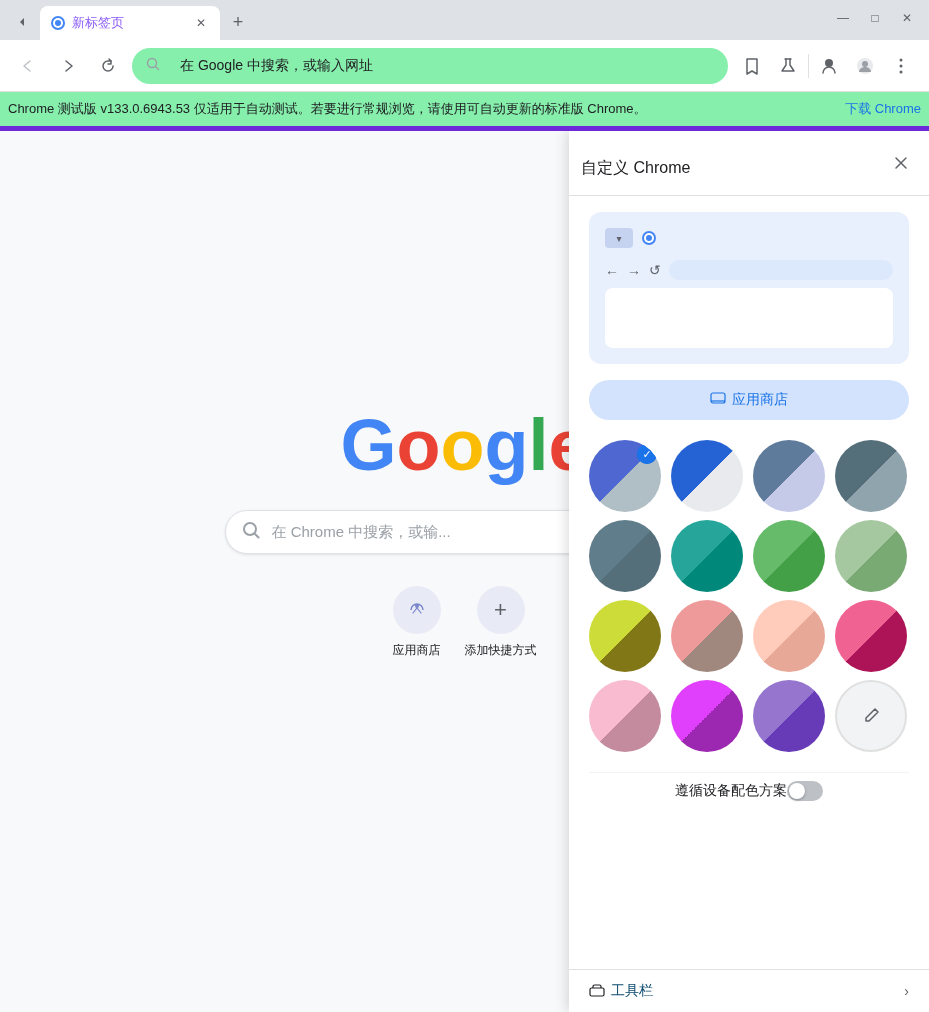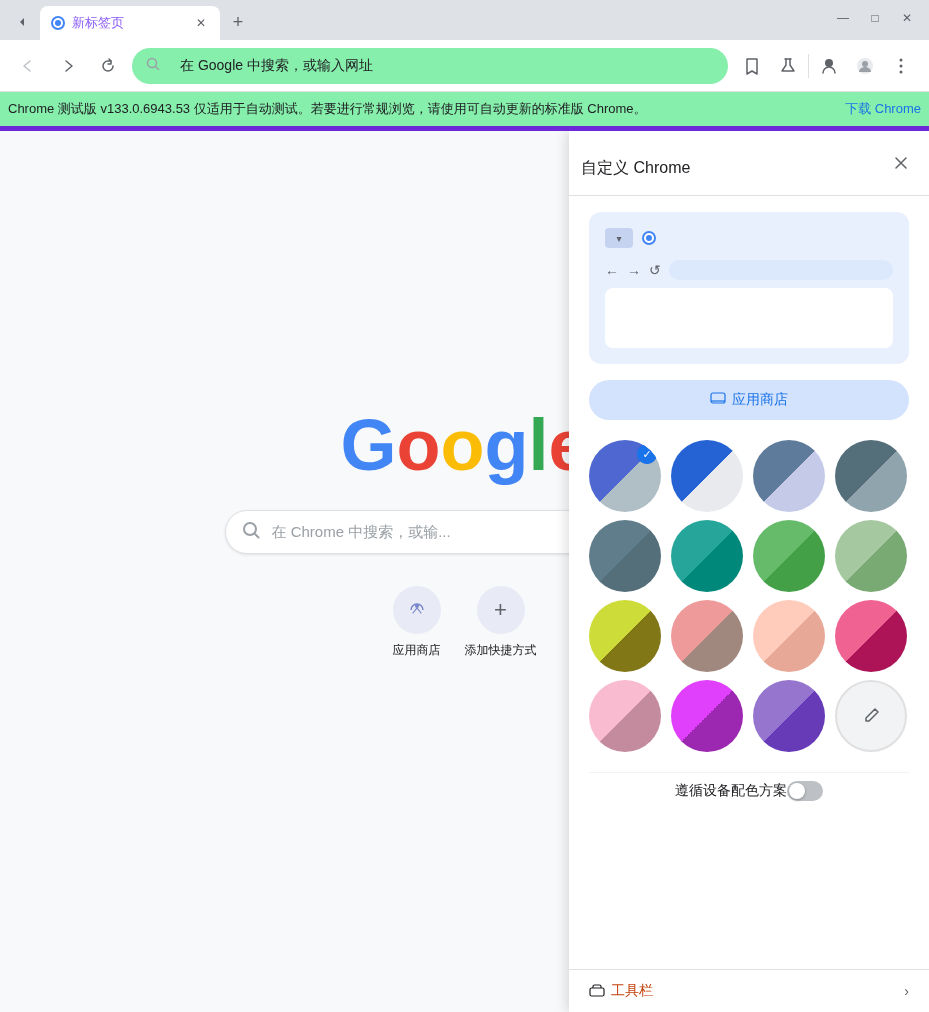--- a/index.html
+++ b/index.html
@@ -96,21 +96,21 @@
     .swatch-custom { width: 72px; height: 72px; border-radius: 50%; background: #f1f3f4; border: 2px solid #e0e0e0; display: flex; align-items: center; justify-content: center; cursor: pointer; color: #5f6368; font-size: 16px; }
 
     
     .toggle-row { display: flex; align-items: center; justify-content: center; padding: 8px 0; border-top: 1px solid #f1f3f4; }
     .toggle-label { font-size: 14px; color: #202124; }
     .toggle-switch { width: 36px; height: 20px; background: #bdc1c6; border-radius: 10px; position: relative; cursor: pointer; }
     .toggle-knob { width: 16px; height: 16px; background: #fff; border-radius: 50%; position: absolute; top: 2px; left: 2px; transition: left 0.2s; box-shadow: 0 1px 3px rgba(0,0,0,0.3); }
 
     
     .panel-footer { padding: 12px 20px; border-top: 1px solid #e0e0e0; display: flex; align-items: center; justify-content: space-between; cursor: pointer; }
-    .panel-footer-label { font-size: 14px; color: #c2410c; display: flex; align-items: center; gap: 6px; }
+    .panel-footer-label { font-size: 14px; color: #0c4a6e; display: flex; align-items: center; gap: 6px; }
     .panel-footer-arrow { color: #5f6368; font-size: 14px; }
 
     
     .panel-body::-webkit-scrollbar { width: 6px; }
     .panel-body::-webkit-scrollbar-track { background: transparent; }
     .panel-body::-webkit-scrollbar-thumb { background: #c0c0c0; border-radius: 3px; }
   </style>
 </head>
 <body>
 

